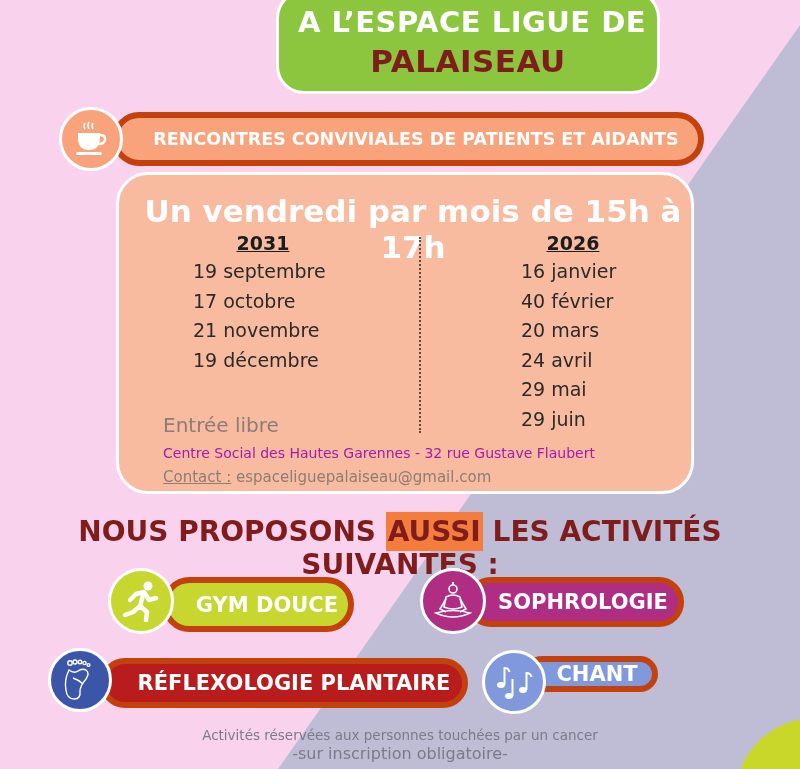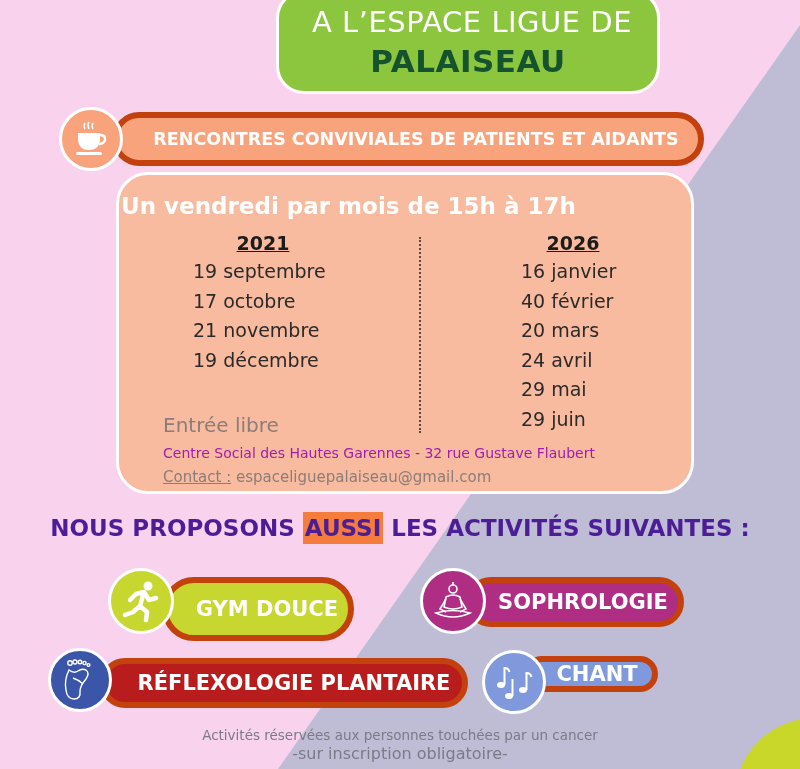--- a/index.html
+++ b/index.html
@@ -15,59 +15,59 @@
   }
   .bg-circle {
     position:absolute; left:735px; top:718px; width:160px; height:160px;
     border-radius:50%; background:#c9d72a;
   }
   .title-box {
     position:absolute; left:276px; top:-10px; width:384px; height:104px;
     background:#8cc63f; border:3px solid #fff; border-radius:28px;
     box-sizing:border-box; text-align:center;
   }
-  .title-line1 { position:absolute; left:0; right:0; top:12px; color:#fff; font-weight:normal; font-size:29px; letter-spacing:0.5px;padding-left:8px; }
-  .title-line2 { position:absolute; left:0; right:0; top:50px; color:#14532d; font-weight:bold; font-size:31px; letter-spacing:0.5px; }
+  .title-line1 { position:absolute; left:0; right:0; top:12px; color:#fff; font-weight:bold; font-size:29px; letter-spacing:0.5px;padding-left:8px; }
+  .title-line2 { position:absolute; left:0; right:0; top:50px; color:#7f1d1d; font-weight:bold; font-size:31px; letter-spacing:0.5px; }
 
   .pill {
     position:absolute; border:6px solid #c2410c; border-radius:999px; box-sizing:border-box;
     color:#fff; font-weight:bold; display:flex; align-items:center; justify-content:center;
     white-space:nowrap;
   }
   .icon-circle {
     position:absolute; border:3px solid #fff; border-radius:50%; box-sizing:border-box;
     display:flex; align-items:center; justify-content:center;
   }
 
   .rencontres-pill { left:112px; top:112px; width:592px; height:54px; background:#f9a37c; font-size:17.5px; padding-left:16px; }
   .cup-circle { left:59px; top:107px; width:64px; height:64px; background:#f9a37c; }
 
   .info-box {
     position:absolute; left:116px; top:172px; width:578px; height:322px;
     background:#f8bb9f; border:3px solid #fff; border-radius:32px; box-sizing:border-box;
   }
-  .info-heading { position:absolute; left:2px; right:0; top:18px; color:#fff; font-weight:bold; font-size:23px; }
+  .info-heading { position:absolute; left:16px; right:0; top:18px; text-align:center; color:#fff; font-weight:bold; font-size:31px; }
   .col { position:absolute; top:57px; }
   .col-left { left:70px; width:180px; }
   .col-right { left:402px; width:150px; }
   .year { display:block; text-align:center; font-weight:bold; text-decoration:underline; color:#1c1c1c; font-size:19px; margin-bottom:3px; }
   .col-left .year { width:150px; margin-left:-1px; }
   .col-right .year { width:100px; margin-left:2px; }
   .date { display:block; color:#2a2a2a; font-size:19px; line-height:29.5px; }
   .col-left .date { padding-left:4px; }
   .divider { position:absolute; left:300px; top:62px; height:196px; border-left:2px dotted #5a4a44; }
   .entree { position:absolute; left:44px; top:238px; color:#8b7d78; font-size:20px; }
   .address { position:absolute; left:44px; top:270px; color:#a21caf; font-size:14px; }
   .contact { position:absolute; left:44px; top:293px; color:#8b7d78; font-size:15px; }
   .contact-label { text-decoration:underline; }
 
-  .nous { position:absolute; left:0; right:0; top:515px; text-align:center; color:#4c1d95; font-weight:bold; font-size:23px; }
+  .nous { position:absolute; left:0; right:0; top:515px; text-align:center; color:#7f1d1d; font-weight:bold; font-size:28px; }
   .aussi { background:#f47c3c; padding:3px 2px; }
 
-  .gym-pill { left:162px; top:577px; width:192px; height:64px; background:#c8d630; font-size:21px; padding-left:18px;text-align:center; }
+  .gym-pill { left:162px; top:577px; width:192px; height:55px; background:#c8d630; font-size:21px; padding-left:18px;text-align:center; }
   .gym-circle { left:108px; top:568px; width:66px; height:66px; background:#c8d630; }
   .sophro-pill { left:466px; top:577px; width:218px; height:50px; background:#b02d84; font-size:21px; padding-left:16px; }
   .sophro-circle { left:420px; top:568px; width:66px; height:66px; background:#b02d84; }
   .reflexo-pill { left:100px; top:658px; width:368px; height:50px; background:#b91c1c; font-size:21px; padding-left:20px; }
   .reflexo-circle { left:48px; top:648px; width:64px; height:64px; background:#3b56a8; }
   .chant-pill { left:524px; top:656px; width:134px; height:36px; background:#7f99dc; font-size:21px; padding-left:12px; }
   .chant-circle { left:482px; top:650px; width:64px; height:64px; background:#7f99dc; }
 
   .footer1 { position:absolute; left:0; width:800px; top:727px; text-align:center; color:#7a7a88; font-size:13.5px; }
   .footer2 { position:absolute; left:0; width:800px; top:744px; text-align:center; color:#7a7a88; font-size:16px; }
@@ -92,21 +92,21 @@
     <path d="M7 14 h22 v5 q0 12 -11 12 q-11 0 -11 -12 z" fill="#fff"></path>
     <path d="M29 16 q6 0 5 5 q-1 4 -6 4" stroke="#fff" stroke-width="2.5" fill="none"></path>
     <rect x="5" y="33" width="26" height="3" rx="1.5" fill="#fff"></rect>
   </svg>
 </div>
 
 <div class="info-box">
   <div class="info-heading">Un vendredi par mois de 15h à 17h</div>
 
   <div class="col col-left">
-    <span class="year">2021</span>
+    <span class="year">2031</span>
     <span class="date">19 septembre</span>
     <span class="date">17 octobre</span>
     <span class="date">21 novembre</span>
     <span class="date">19 décembre</span>
   </div>
 
   <div class="divider"></div>
 
   <div class="col col-right">
     <span class="year">2026</span>

